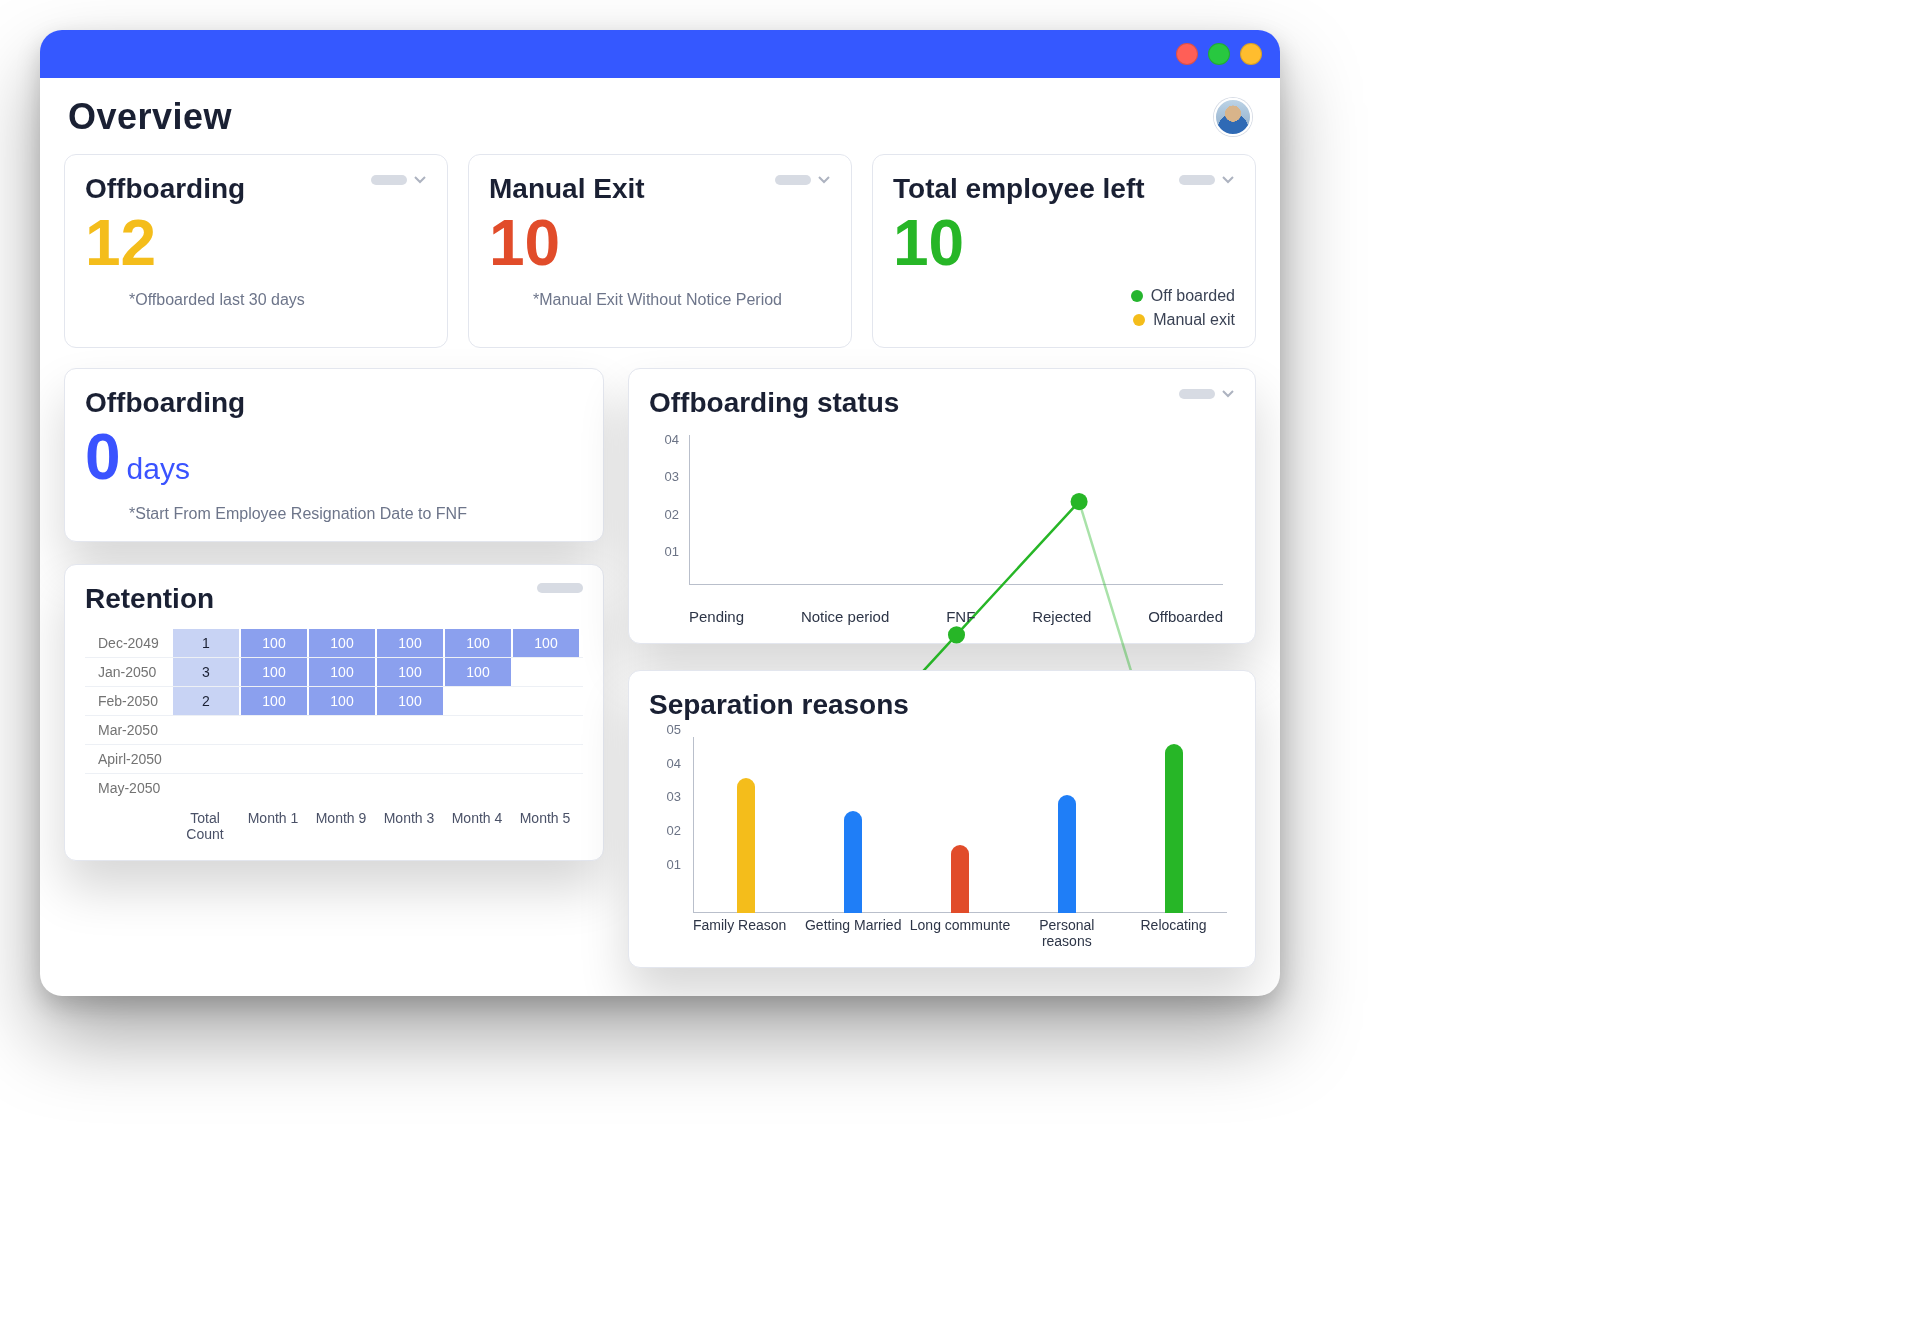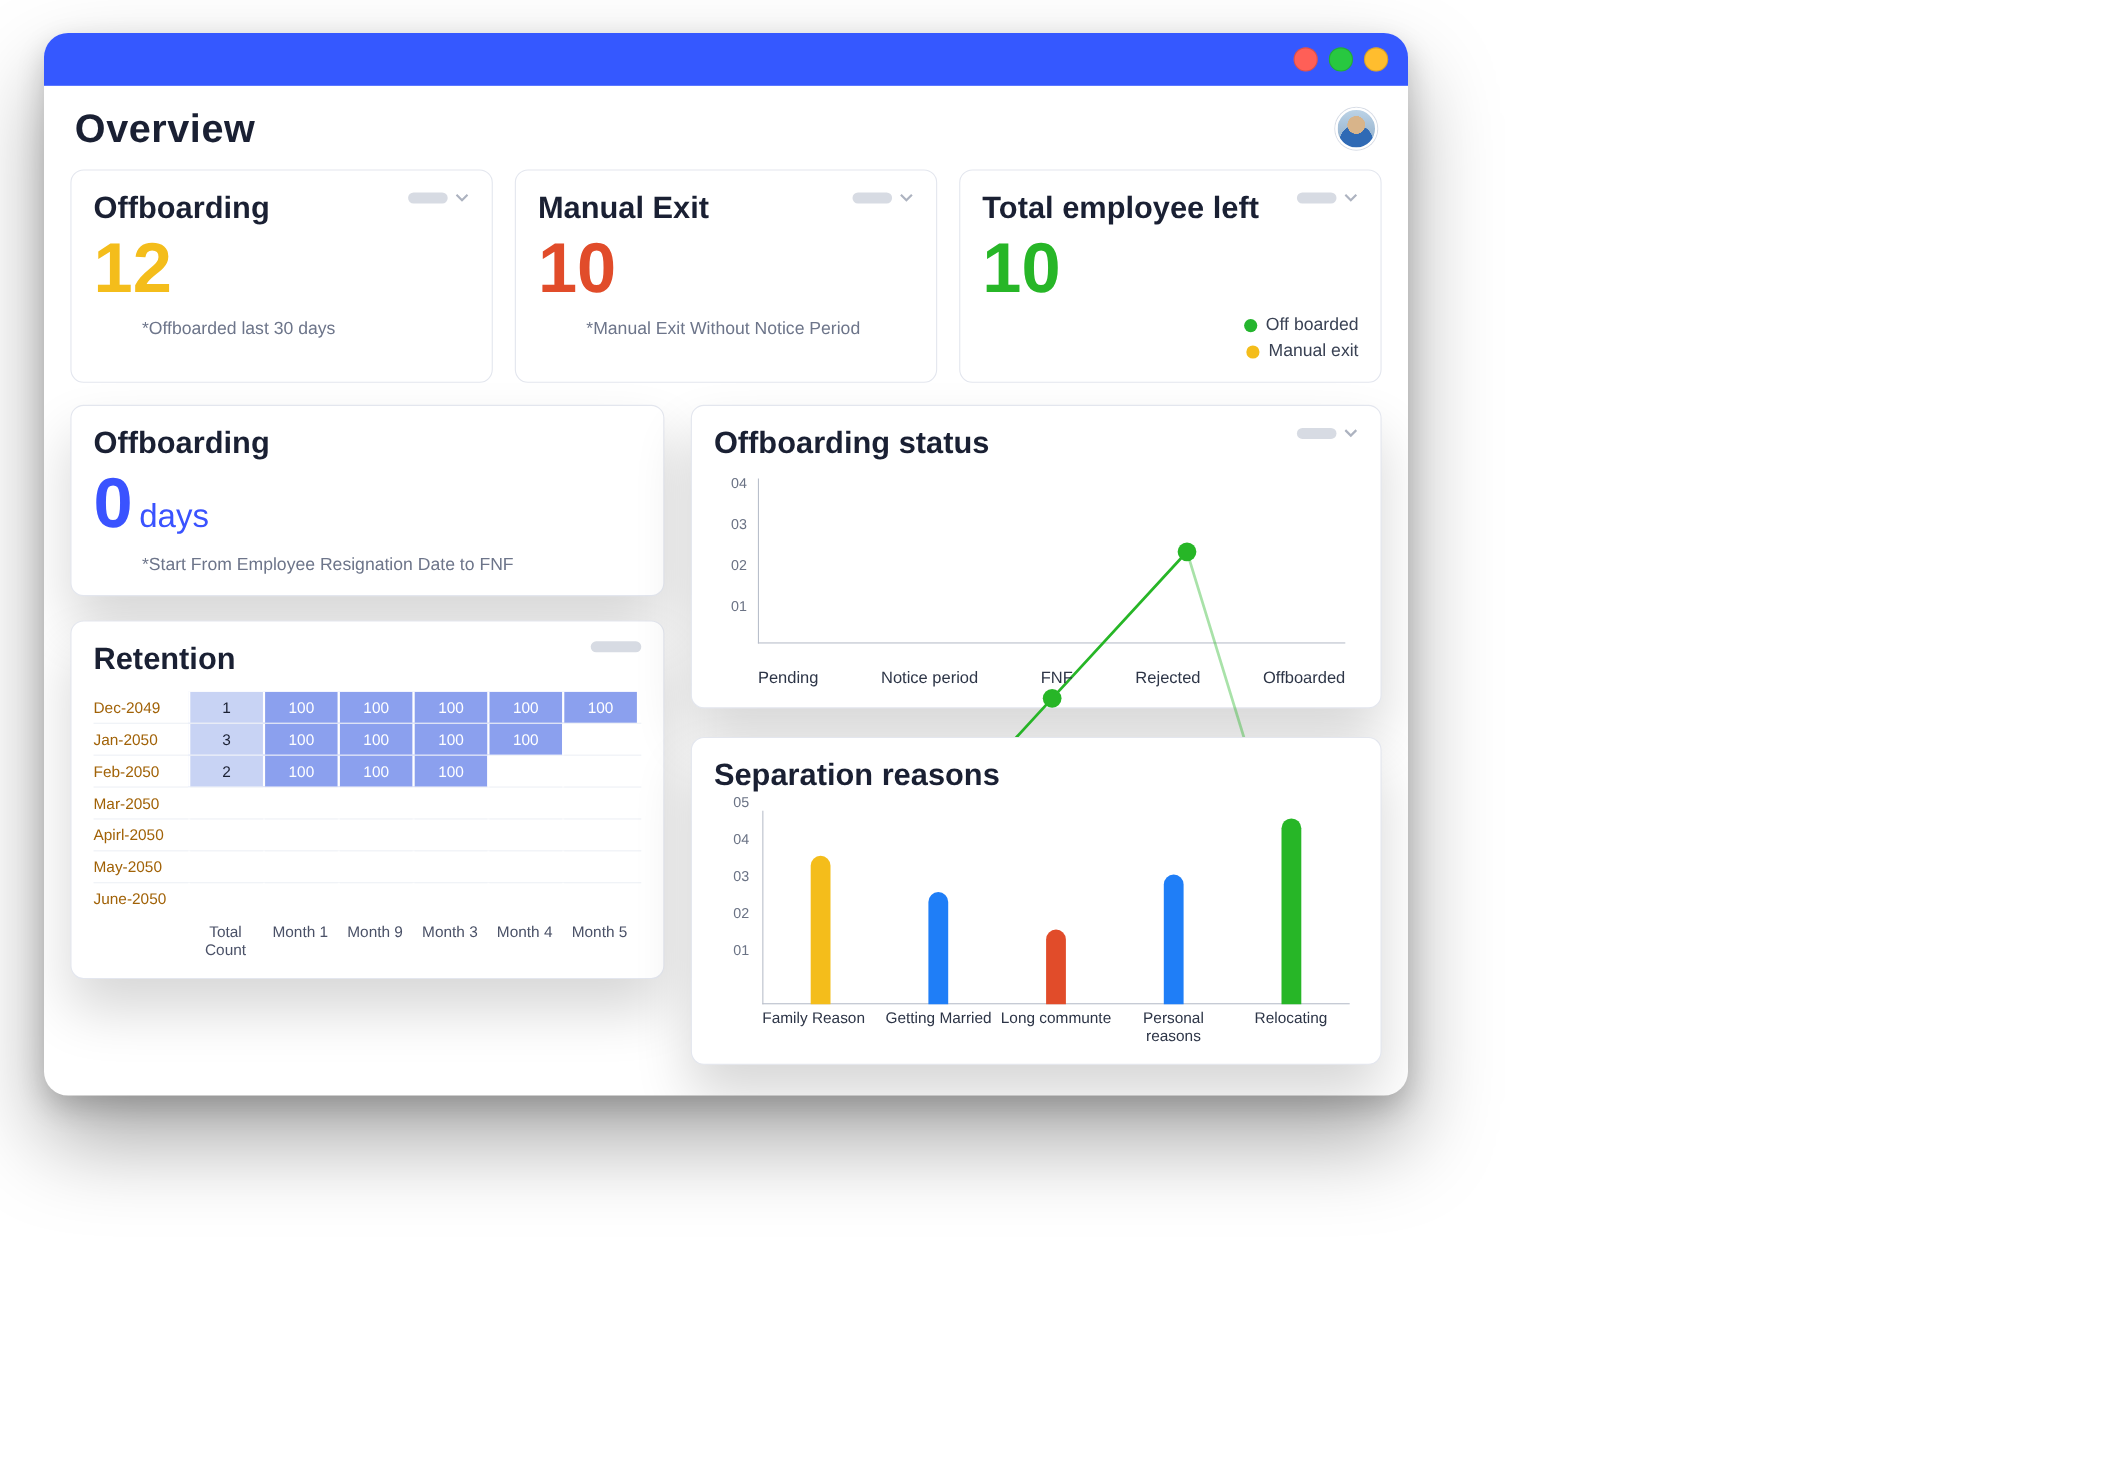--- a/index.html
+++ b/index.html
@@ -140,21 +140,21 @@
   }
   .left-col { display: flex; flex-direction: column; gap: 22px; }
   .right-col { display: flex; flex-direction: column; gap: 26px; }
 
   .days-unit { font-size: 30px; font-weight: 500; color: #3a53ff; margin-left: 6px; }
 
   
   .retention-table { margin-top: 14px; font-size: 14px; }
   .ret-row { display: grid; grid-template-columns: 86px 68px repeat(5, 68px); align-items: stretch; border-top: 1px solid #edf0f5; }
   .ret-row:first-child { border-top: none; }
-  .ret-label { color: #a16207; display: flex; align-items: center; padding: 6px 0; }
+  .ret-label { color: #737373; display: flex; align-items: center; padding: 6px 0; margin-left: 13px; }
   .ret-cell {
     display: flex; align-items: center; justify-content: center;
     padding: 6px 0; border-left: 2px solid #fff;
   }
   .cell-light { background: #c8d3f4; }
   .cell-dark  { background: #8ba0ee; color: #fff; }
   .ret-head { display: grid; grid-template-columns: 86px 68px repeat(5, 68px); padding-top: 8px; color: #4a5167; font-size: 14px; }
   .ret-head > div { text-align: center; }
   .ret-head > div:first-child { text-align: left; }
   .retention-pill { width: 46px; height: 10px; border-radius: 10px; background: #d7dbe3; }
@@ -311,29 +311,20 @@
                 <div class="ret-label">Apirl-2050</div>
                 <div class="ret-cell" style="background: transparent;"></div>
                 <div class="ret-cell" style="background: transparent;"></div>
                 <div class="ret-cell" style="background: transparent;"></div>
                 <div class="ret-cell" style="background: transparent;"></div>
                 <div class="ret-cell" style="background: transparent;"></div>
                 <div class="ret-cell" style="background: transparent;"></div>
               </div>
               <div class="ret-row">
                 <div class="ret-label">May-2050</div>
-                <div class="ret-cell" style="background: transparent;"></div>
-                <div class="ret-cell" style="background: transparent;"></div>
-                <div class="ret-cell" style="background: transparent;"></div>
-                <div class="ret-cell" style="background: transparent;"></div>
-                <div class="ret-cell" style="background: transparent;"></div>
-                <div class="ret-cell" style="background: transparent;"></div>
-              </div>
-              <div class="ret-row">
-                <div class="ret-label">June-2050</div>
                 <div class="ret-cell" style="background: transparent;"></div>
                 <div class="ret-cell" style="background: transparent;"></div>
                 <div class="ret-cell" style="background: transparent;"></div>
                 <div class="ret-cell" style="background: transparent;"></div>
                 <div class="ret-cell" style="background: transparent;"></div>
                 <div class="ret-cell" style="background: transparent;"></div>
               </div>
             </div>
           <div class="ret-head" id="ret-head">
               <div></div>

